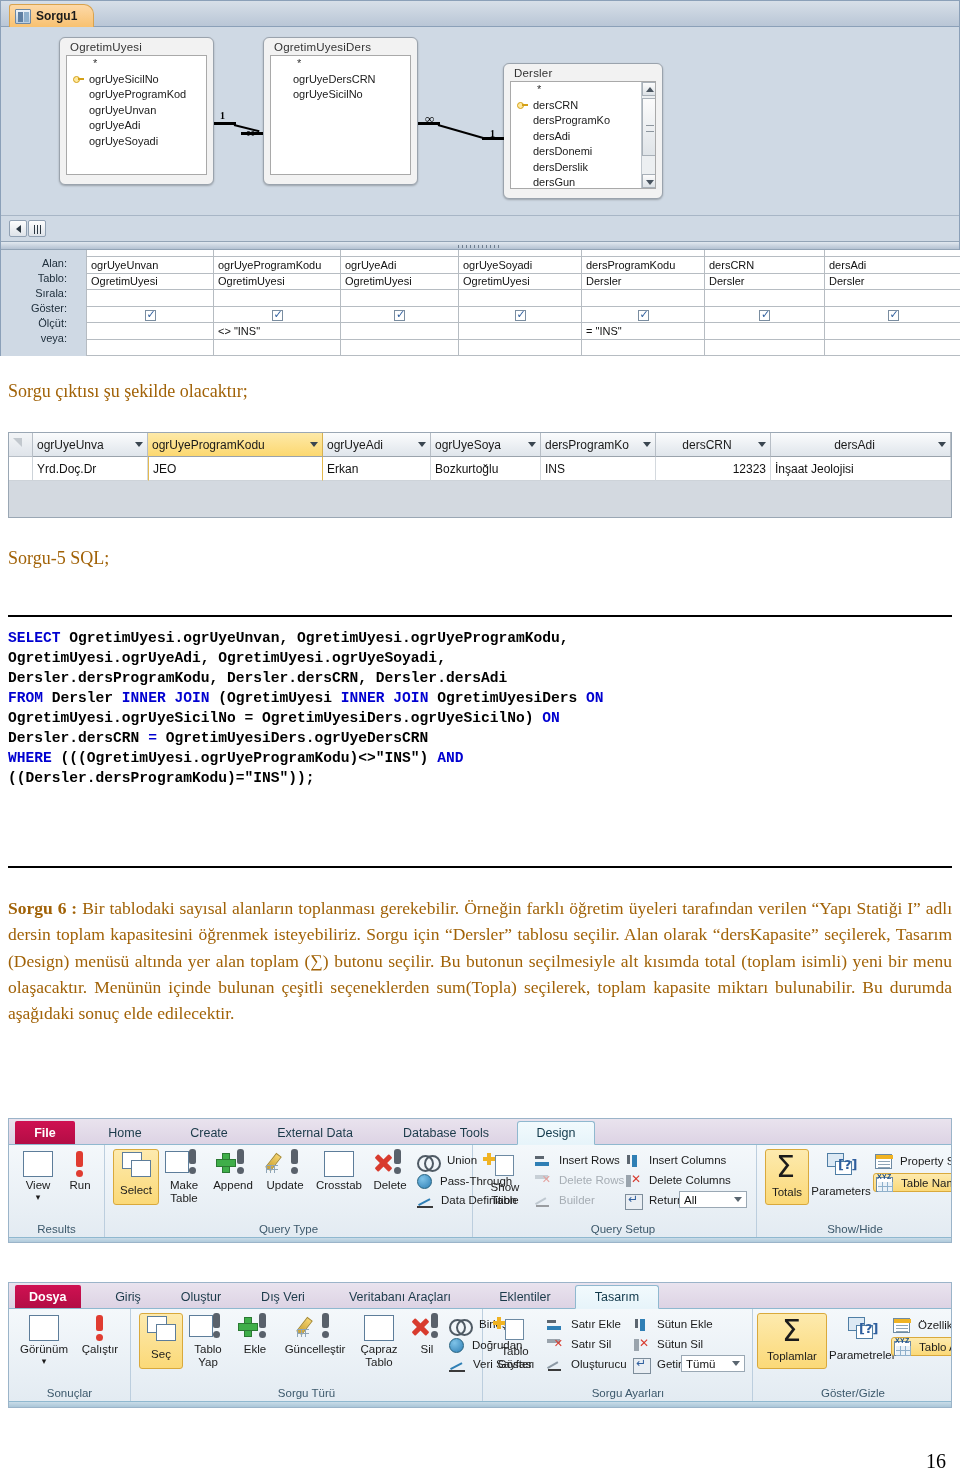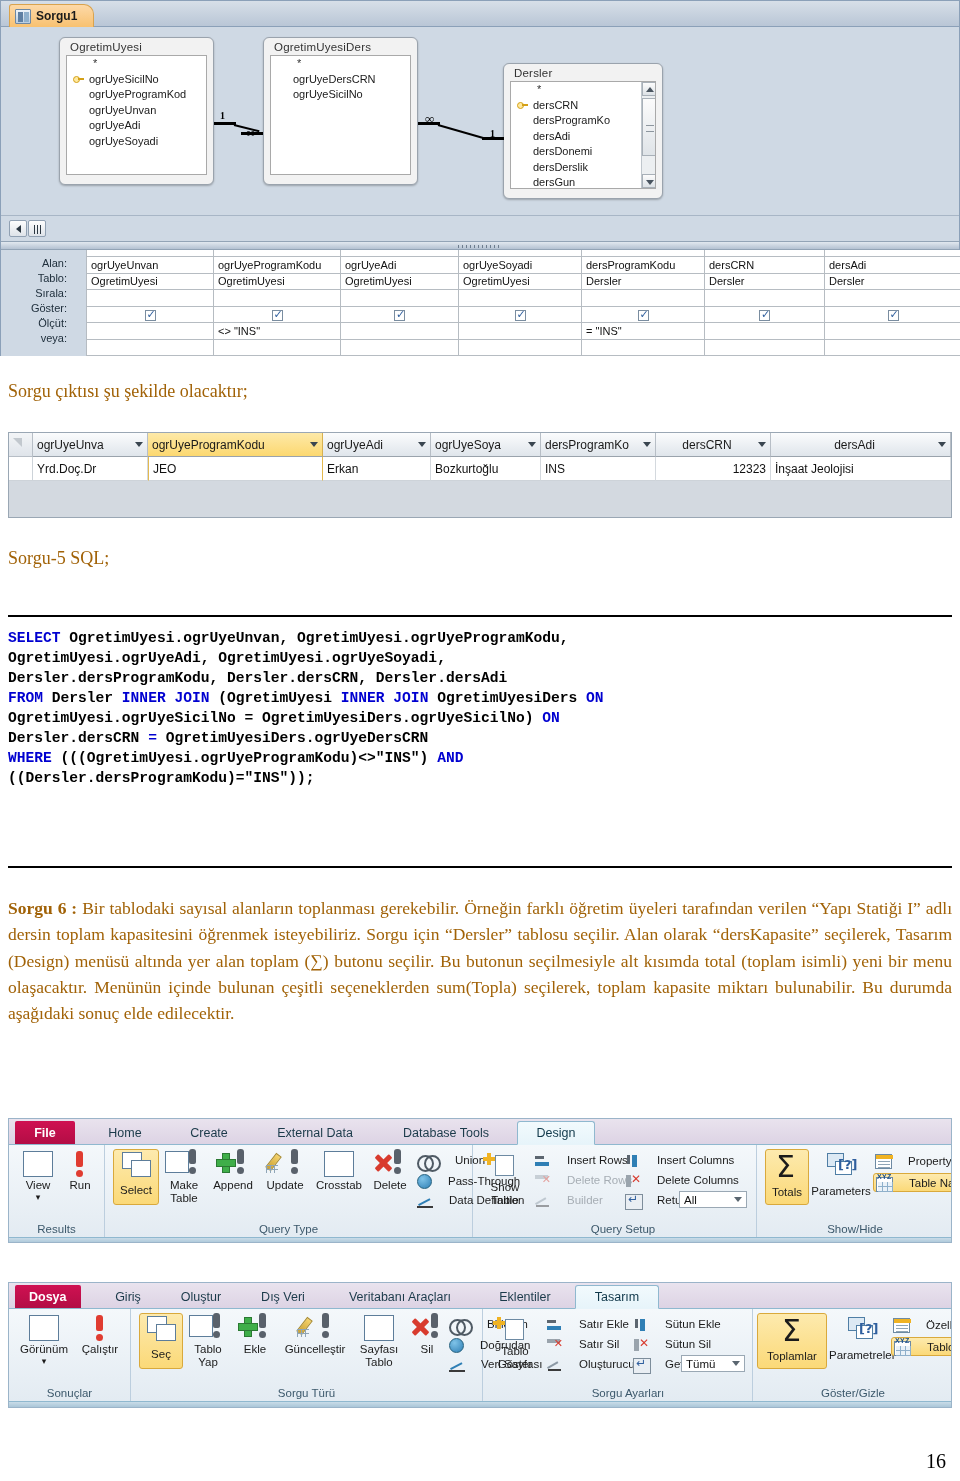--- a/index.html
+++ b/index.html
@@ -271,21 +271,21 @@
   .rb-btn{
     position:absolute; text-align:center; font-size:11.5px; color:#1b1b1b;
     line-height:12.5px;
   }
   .rb-btn.hl{
     background:linear-gradient(#fdeaae,#fbd978);
     border:1px solid #d9a93c; border-radius:3px;
   }
   .rb-small{
     position:absolute; font-size:11.5px; color:#1b1b1b;
-    display:flex; align-items:center; gap:16px; white-space:nowrap;
+    display:flex; align-items:center; gap:8px; white-space:nowrap;
   }
   .rb-small.dim{ color:#a6adb4; }
   .rb-small.hl{
     background:linear-gradient(#fdeaae,#fbd978);
     border:1px solid #d9a93c; border-radius:3px; padding:1px 5px 1px 2px;
   }
   .combo{
     position:absolute; border:1px solid #9aa8b4; background:#fff;
     font-size:11.5px; color:#111; display:flex; align-items:center;
     padding:0 4px; height:17px;
@@ -893,21 +893,21 @@
       </div>
       <div class="rb-btn" style="left:150px; top:6px; width:68px;">
         <span class="ic ic-pencil" style="left:16px; top:0;">
             <span class="ic-dots"></span>
           </span>
         <span class="ic ic-darkbang" style="left:39px; top:-2px;"></span>
         <div style="margin-top:28px;">Güncelleştir</div>
       </div>
       <div class="rb-btn" style="left:222px; top:6px; width:52px;">
         <span class="ic ic-table" style="left:11px; top:0;"><span class="tb-h"></span><span class="tb-g"></span></span>
-        <div style="margin-top:28px;">Sayfası</div>
+        <div style="margin-top:28px;">Çapraz</div>
         <div>Tablo</div>
       </div>
       <div class="rb-btn" style="left:278px; top:6px; width:36px;">
         <span class="ic ic-x" style="left:2px; top:3px;"></span>
         <span class="ic ic-darkbang" style="left:20px; top:-2px;"></span>
         <div style="margin-top:28px;">Sil</div>
       </div>
 
       <div class="rb-small" style="left:318px; top:8px;">
         <span class="ic ic-union" style="position:relative; left:0; top:2px;"></span>

